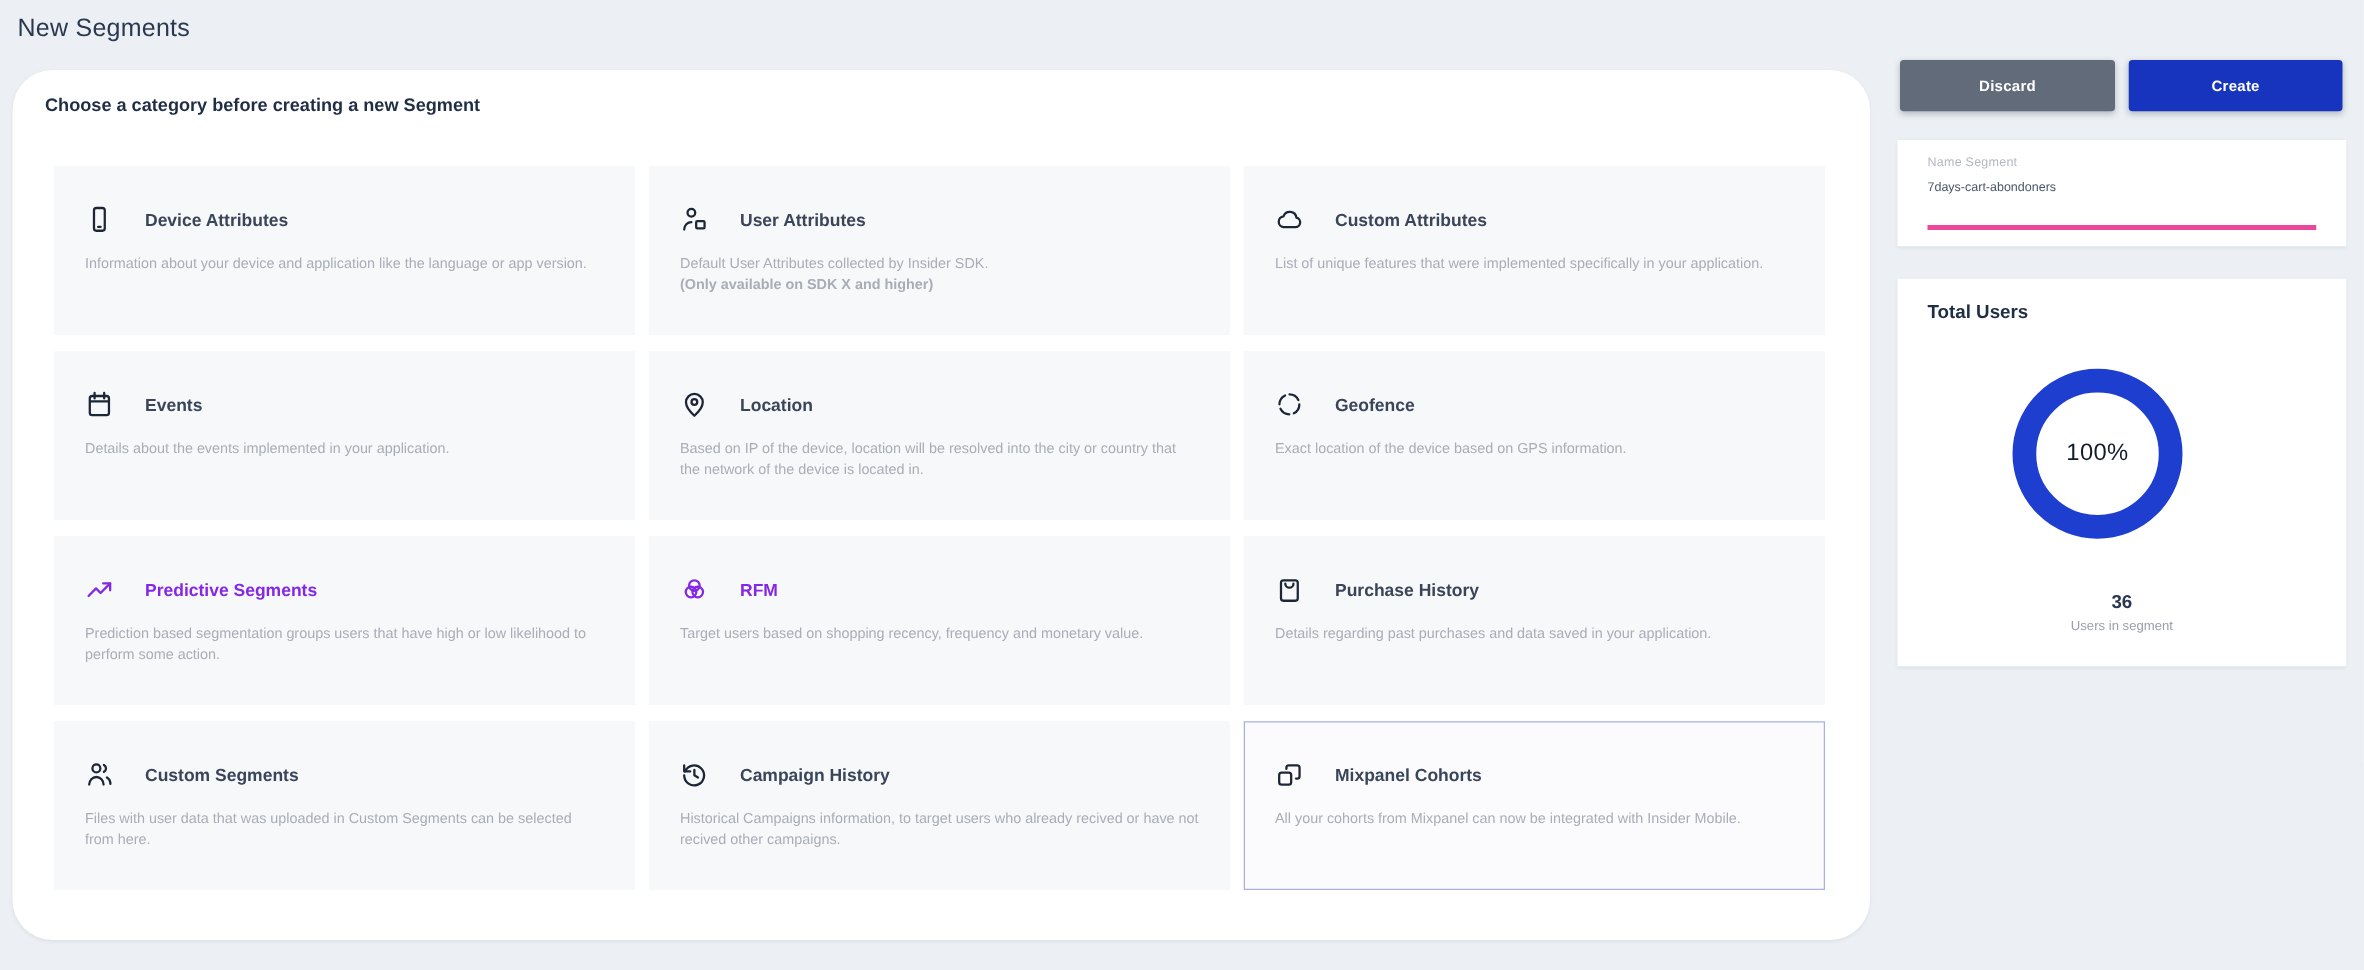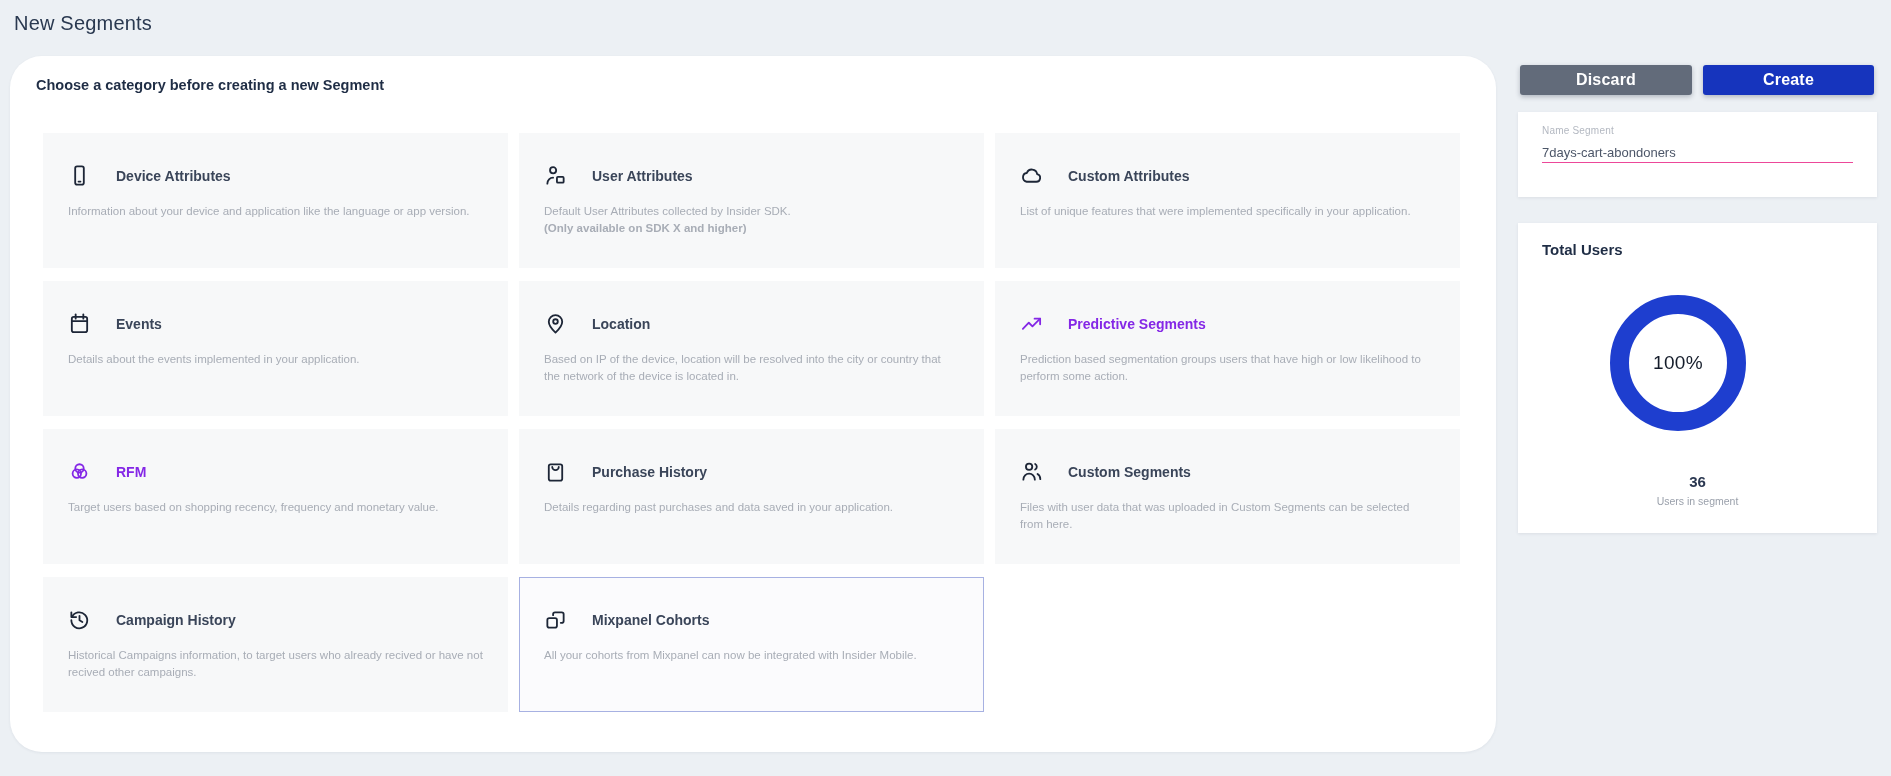--- a/index.html
+++ b/index.html
@@ -36,39 +36,39 @@
   .card-head { display:flex; align-items:center; gap:25px; color:#1d2637; }
   .card-icon { width:23px; height:23px; flex:0 0 23px; display:flex; }
   .card-icon svg { width:23px; height:23px; }
   .card-title { font-size:14px; font-weight:600; color:#3a4559; white-space:nowrap; }
   .category-card.purple .card-title,
   .category-card.purple .card-head { color:#8427e6; }
   .card-desc { margin-top:16px; font-size:11.5px; line-height:17px; color:#a8adb6; max-width:420px; }
   .card-desc-bold { display:block; font-weight:bold; }
 
   .action-button {
-    position:absolute; top:65px; height:30px; border:none; border-radius:3px;
+    position:absolute; top:48px; height:41px; border:none; border-radius:3px;
     color:#ffffff; font-family:"Liberation Sans", sans-serif;
-    font-size:16px; font-weight:bold; cursor:pointer; letter-spacing:.2px;
+    font-size:12px; font-weight:bold; cursor:pointer; letter-spacing:.2px;
     box-shadow:0 2px 5px rgba(30,40,60,.28);
   }
   .discard-button { left:1520px; width:172px; background:#626b7a; }
   .create-button  { left:1703px; width:171px; background:#1634bd; }
 
   .side-card {
     position:absolute; left:1518px; width:359px; background:#ffffff;
     box-shadow:0 1px 3px rgba(40,55,80,.09);
   }
   .name-card { top:112px; height:85px; padding:13px 24px 0 24px; }
   .name-label { font-size:10px; color:#b3b8c1; letter-spacing:.2px; }
   .name-input {
     display:block; margin-top:9px; width:311px;
-    border:none; border-bottom:1px solid #ec4899; background:transparent;
-    font-family:"Liberation Sans", sans-serif; font-size:13px; color:#4c5668;
-    padding:0 0 2px 0; outline:none;
+    border:none; border-bottom:4px solid #ec4899; background:transparent;
+    font-family:"Liberation Sans", sans-serif; font-size:10px; color:#4c5668;
+    padding:0 0 24px 0; outline:none;
   }
   .total-card { top:223px; height:310px; }
   .total-title { position:absolute; left:24px; top:18px; font-size:15px; font-weight:bold; color:#1f2d45; }
   .donut {
     position:absolute; left:92px; top:72px; width:136px; height:136px;
     border:19px solid #1e3ecf; border-radius:50%;
     display:flex; align-items:center; justify-content:center;
   }
   .donut-label { font-size:19px; font-weight:500; color:#141c2a; letter-spacing:.3px; }
   .total-count   { position:absolute; top:250px; width:100%; text-align:center; font-size:15px; font-weight:bold; color:#2a3750; }
@@ -152,20 +152,34 @@
               <circle cx="12" cy="10" r="2.4"></circle>
             </svg>
           </span>
       <span class="card-title">Location</span>
     </div>
     <div class="card-desc">
       <span class="card-desc-main">Based on IP of the device, location will be resolved into the city or country that the network of the device is located in.</span>
       
     </div>
   </div>
+      <div class="category-card">
+    <div class="card-head">
+      <span class="card-icon">
+            <svg viewBox="0 0 24 24" fill="none" stroke="currentColor" stroke-width="1.9" stroke-linecap="round" stroke-linejoin="round">
+              <circle cx="12" cy="12" r="8.3" stroke-dasharray="9.1 3.9"></circle>
+            </svg>
+          </span>
+      <span class="card-title">Geofence</span>
+    </div>
+    <div class="card-desc">
+      <span class="card-desc-main">Exact location of the device based on GPS information.</span>
+      
+    </div>
+  </div>
       <div class="category-card purple">
     <div class="card-head">
       <span class="card-icon">
             <svg viewBox="0 0 24 24" fill="none" stroke="currentColor" stroke-width="1.9" stroke-linecap="round" stroke-linejoin="round">
               <polyline points="3 17.5 9.2 11.2 13 15 21 7"></polyline>
               <polyline points="15.2 7 21 7 21 12.8"></polyline>
             </svg>
           </span>
       <span class="card-title">Predictive Segments</span>
     </div>

